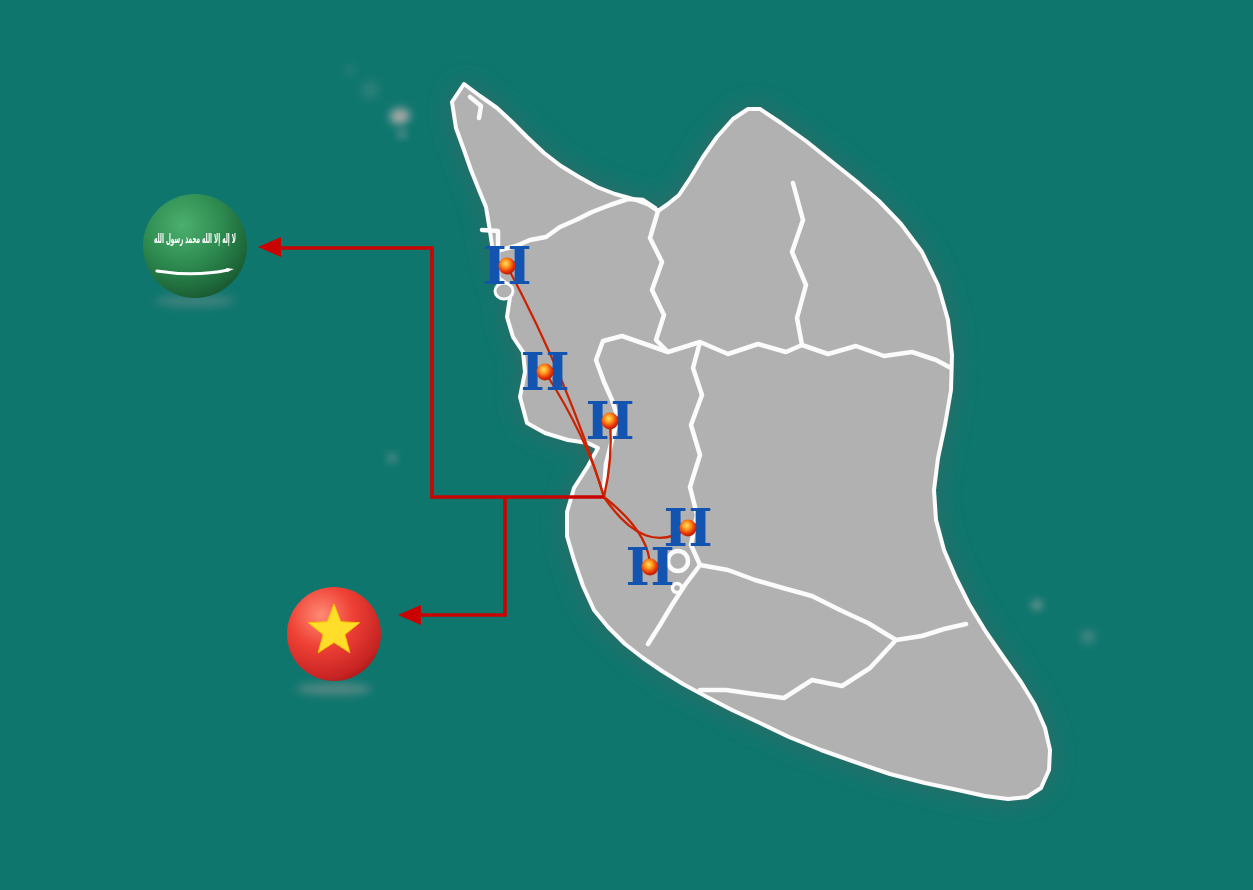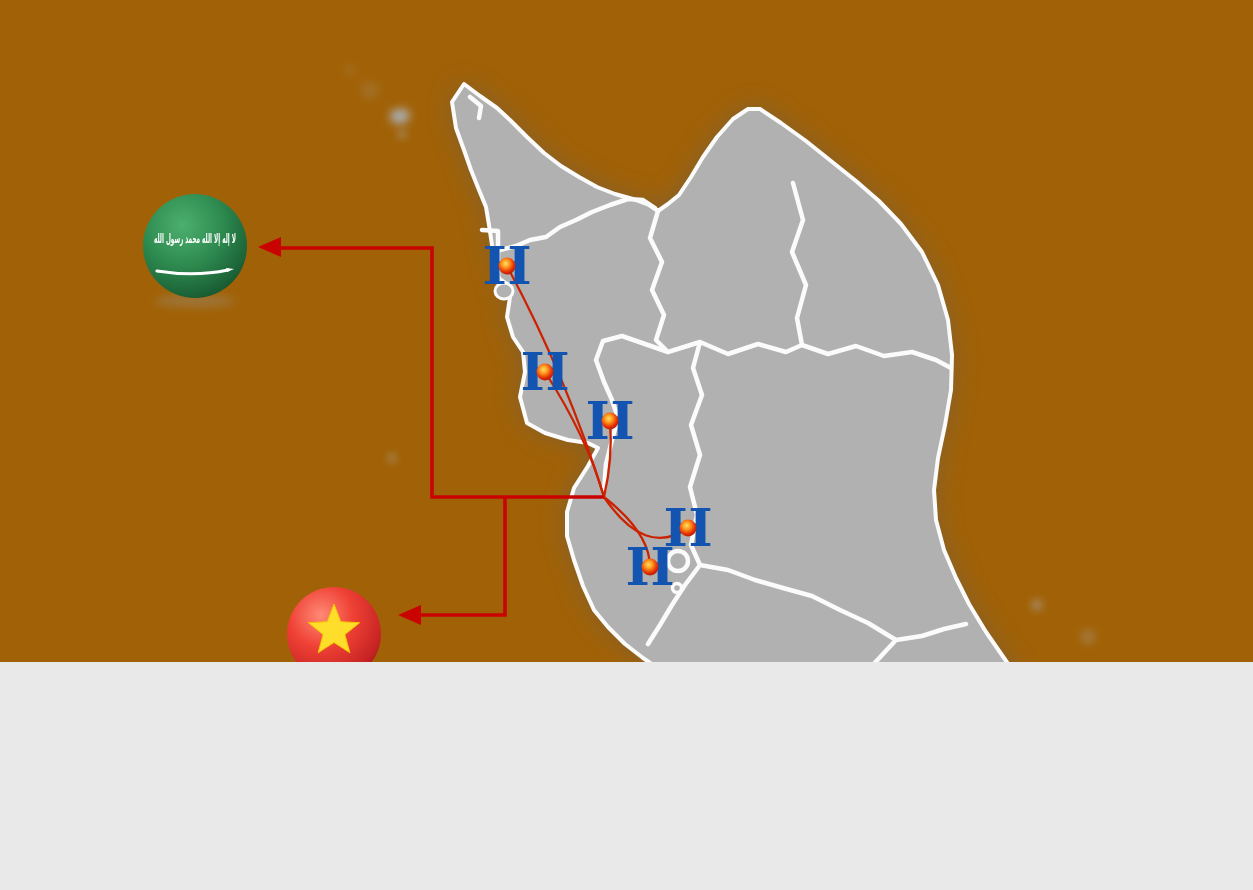--- a/index.html
+++ b/index.html
@@ -1,19 +1,19 @@
 <!DOCTYPE html>
 <html><head>
 <meta charset="utf-8">
 <style>
   html,body{margin:0;padding:0;background:#e9e9e9;}
   .stage{
     position:relative;
-    width:1253px;height:662px;
-    background:#a16207;
+    width:1253px;height:890px;
+    background:#0f766e;
     overflow:hidden;
     font-family:"DejaVu Sans", sans-serif;
   }
   svg{display:block;}
   .land{fill:#b1b1b1;stroke:#fbfbfb;stroke-width:4;stroke-linejoin:round;}
   .border{fill:none;stroke:#fbfbfb;stroke-width:4.5;stroke-linecap:round;stroke-linejoin:round;}
   .island{fill:#a9a9a9;}
   .thin-route{fill:none;stroke-width:2.3;}
   .thick-route{fill:none;stroke-width:3.6;}
 </style>

